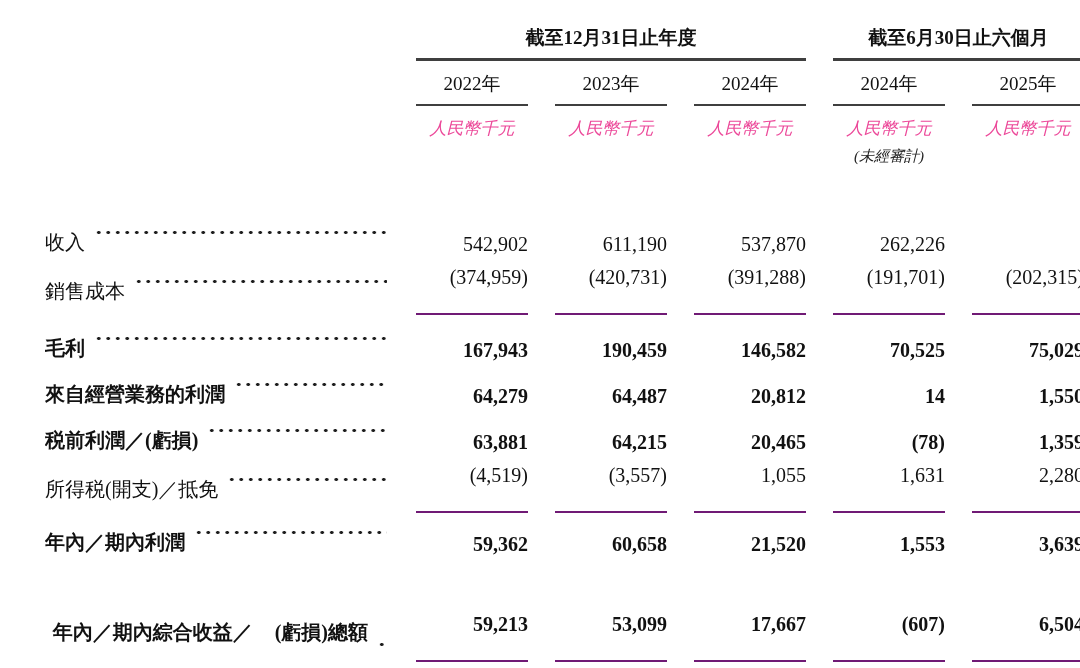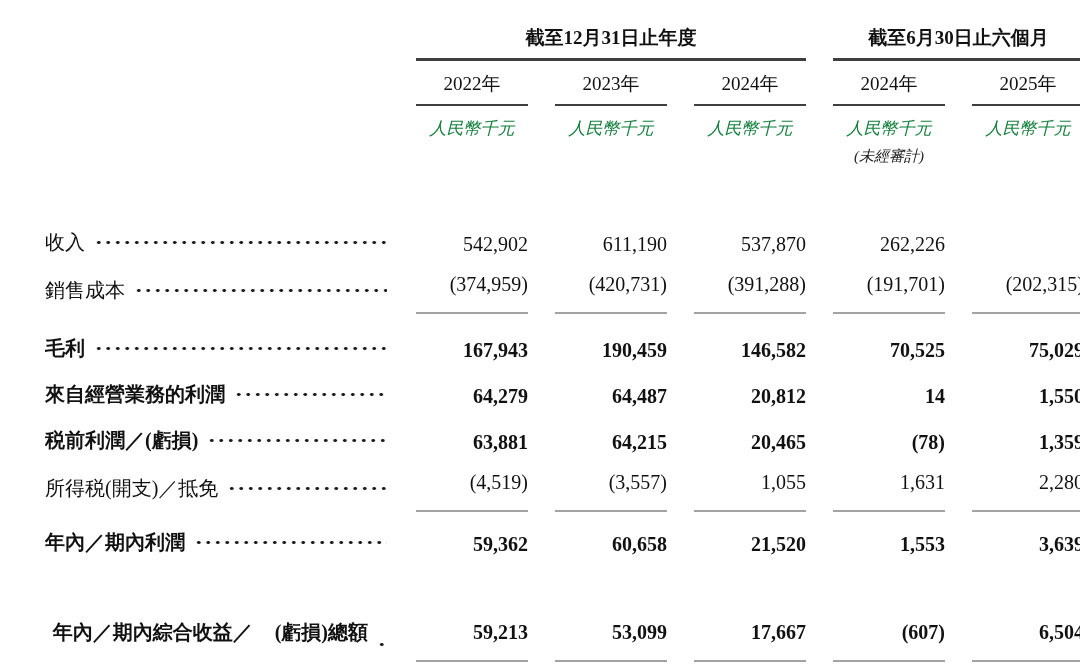--- a/index.html
+++ b/index.html
@@ -30,48 +30,48 @@
   .group.span3 { grid-column: 2 / 5; }
   .group.span2 { grid-column: 5 / 7; }
 
   .years-row { margin-top: 8px; line-height: 30px; }
   .year {
     text-align: center; font-weight: 400; font-size: 19px;
     padding-bottom: 5px; border-bottom: 2px solid #3f3f3f;
   }
 
   .units-row { margin-top: 10px; line-height: 26px; }
-  .unit { text-align: center; font-style: italic; font-size: 17px; color: #15803d; }
+  .unit { text-align: center; font-style: italic; font-size: 17px; color: #ec4899; }
 
   .note-row { line-height: 28px; }
   .note { text-align: center; font-style: italic; font-size: 15px; color: #222; }
 
   
   .data-row { height: 46px; font-size: 20px; }
   .data-row .num {
     text-align: right; padding-bottom: 10px;
     font-variant-numeric: lining-nums;
   }
   .data-row .label-cell {
-    display: flex; align-items: center; padding-bottom: 10px;
+    display: flex; align-items: flex-start; padding-bottom: 10px;
     overflow: hidden; white-space: nowrap;
   }
   .data-row.bold .num, .data-row.bold .lbl { font-weight: 700; }
 
   .leader {
     flex: 1 1 auto; min-width: 12px; height: 7px;
     margin: 0 2px 1px 7px;
     background-image: radial-gradient(circle, #1c1c1c 1.5px, transparent 1.9px);
     background-size: 9.5px 7px;
     background-repeat: repeat-x;
     background-position: 2px center;
   }
 
   .ruled { height: 48px; }
-  .ruled .num { border-bottom: 2px solid #a3a3a3; padding-bottom: 16px; }
+  .ruled .num { border-bottom: 2px solid #701a75; padding-bottom: 24px; }
 
   .mt12 { margin-top: 12px; }
   .mt8  { margin-top: 8px; }
   .mt6  { margin-top: 6px; }
   .first-data { margin-top: 50px; }
 
   
   .tall { height: 90px; }
   .tall .label-cell { flex-direction: row; align-items: center; justify-content: flex-end; }
   .tall .line1 { line-height: 40px; font-weight: 700; }

